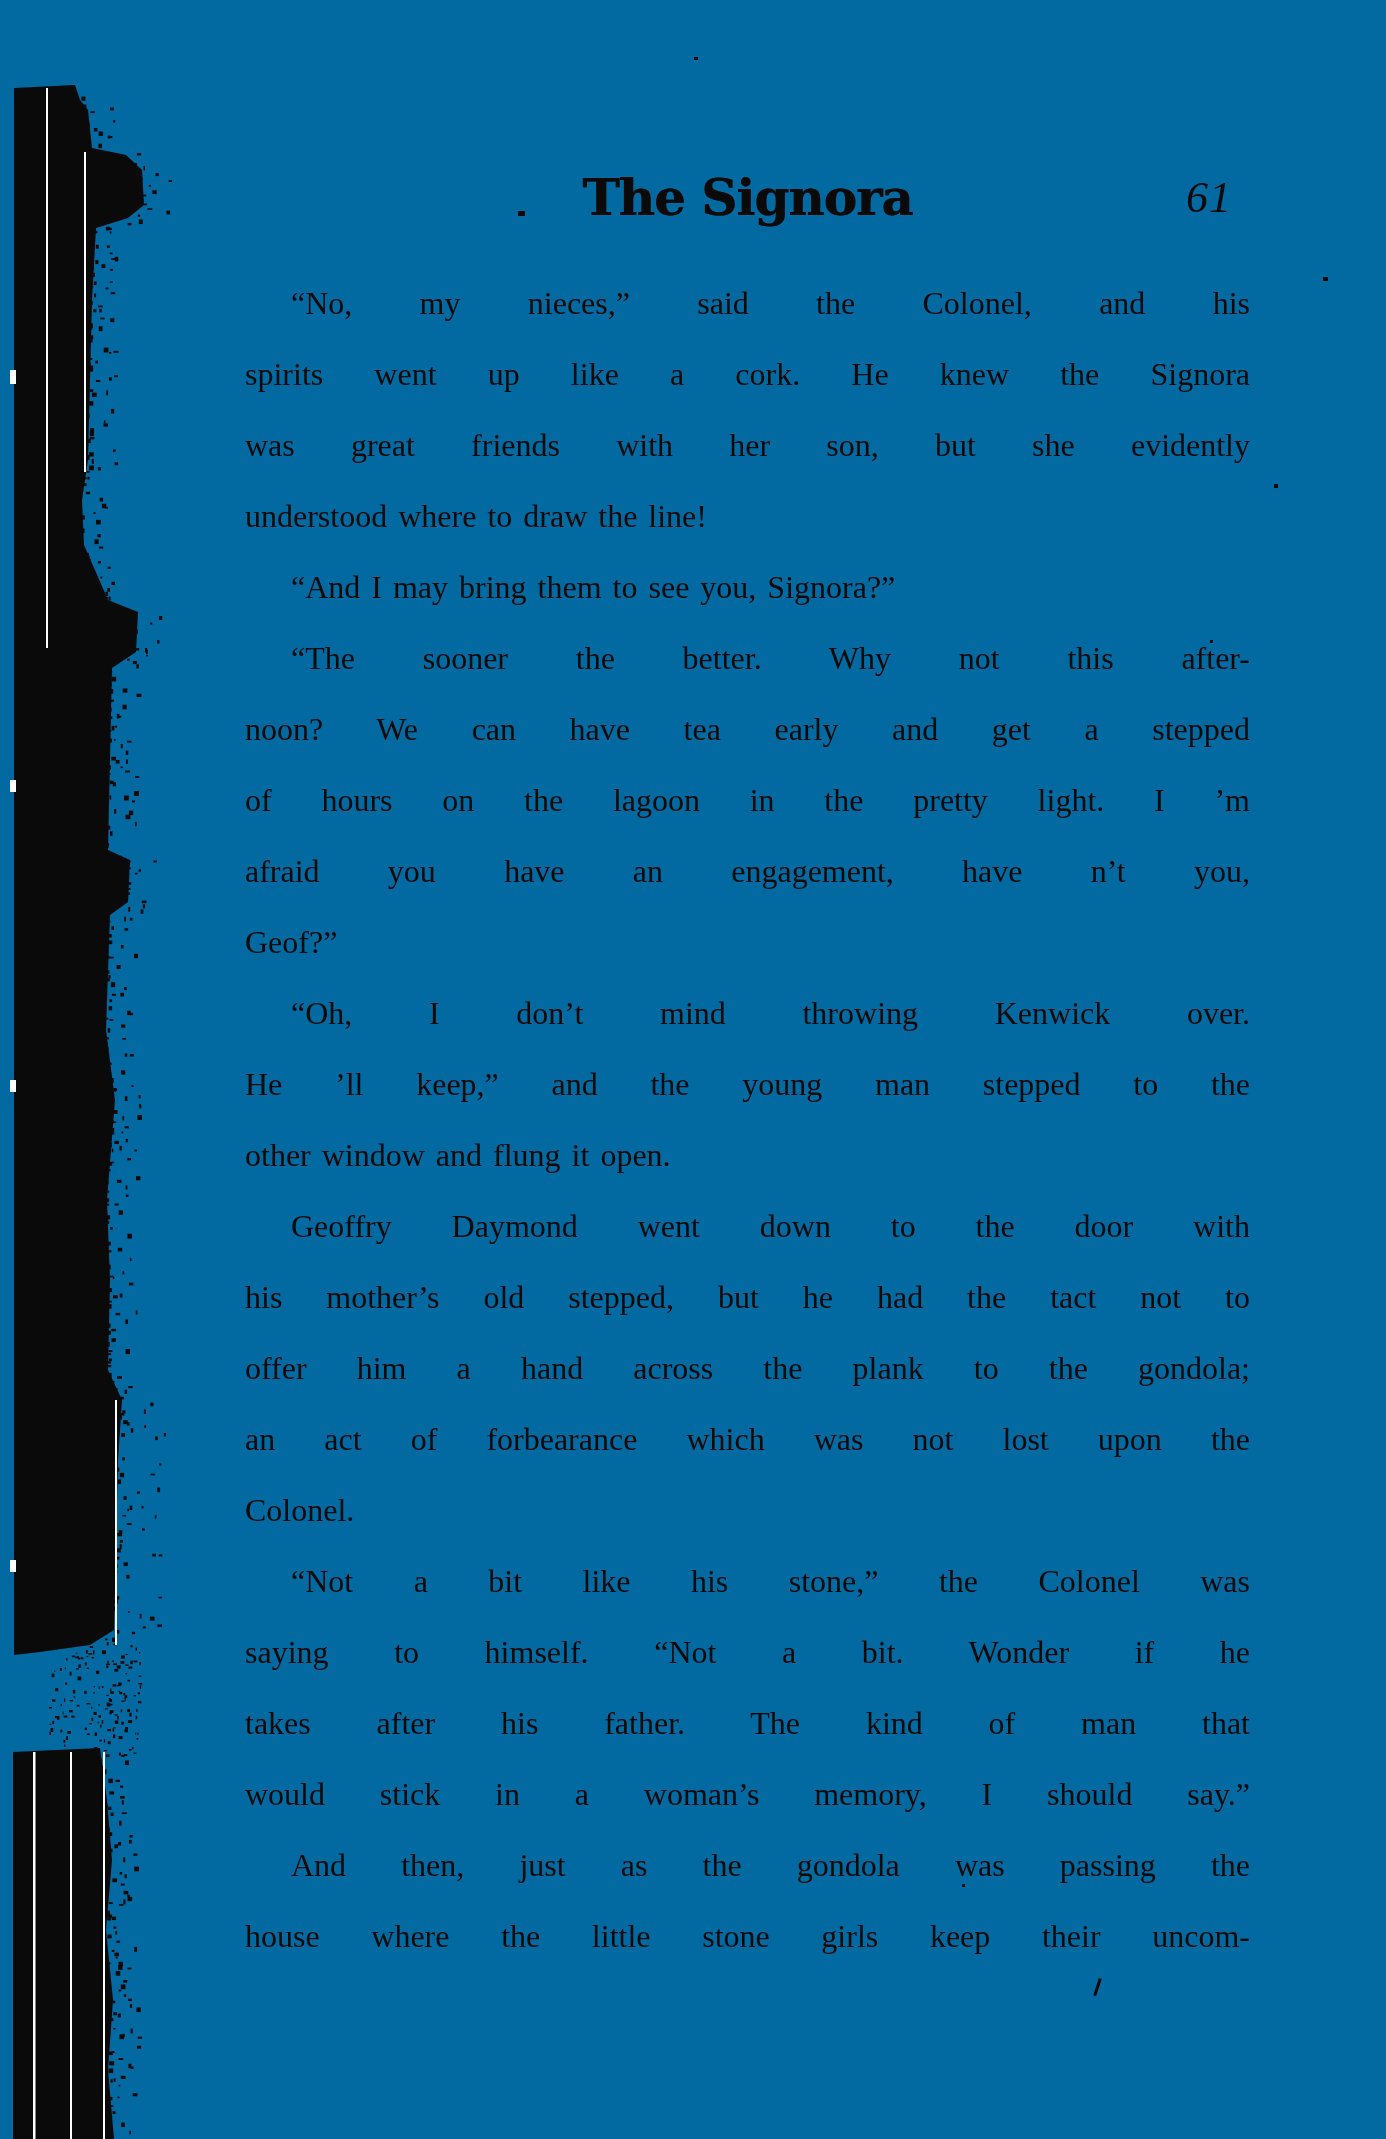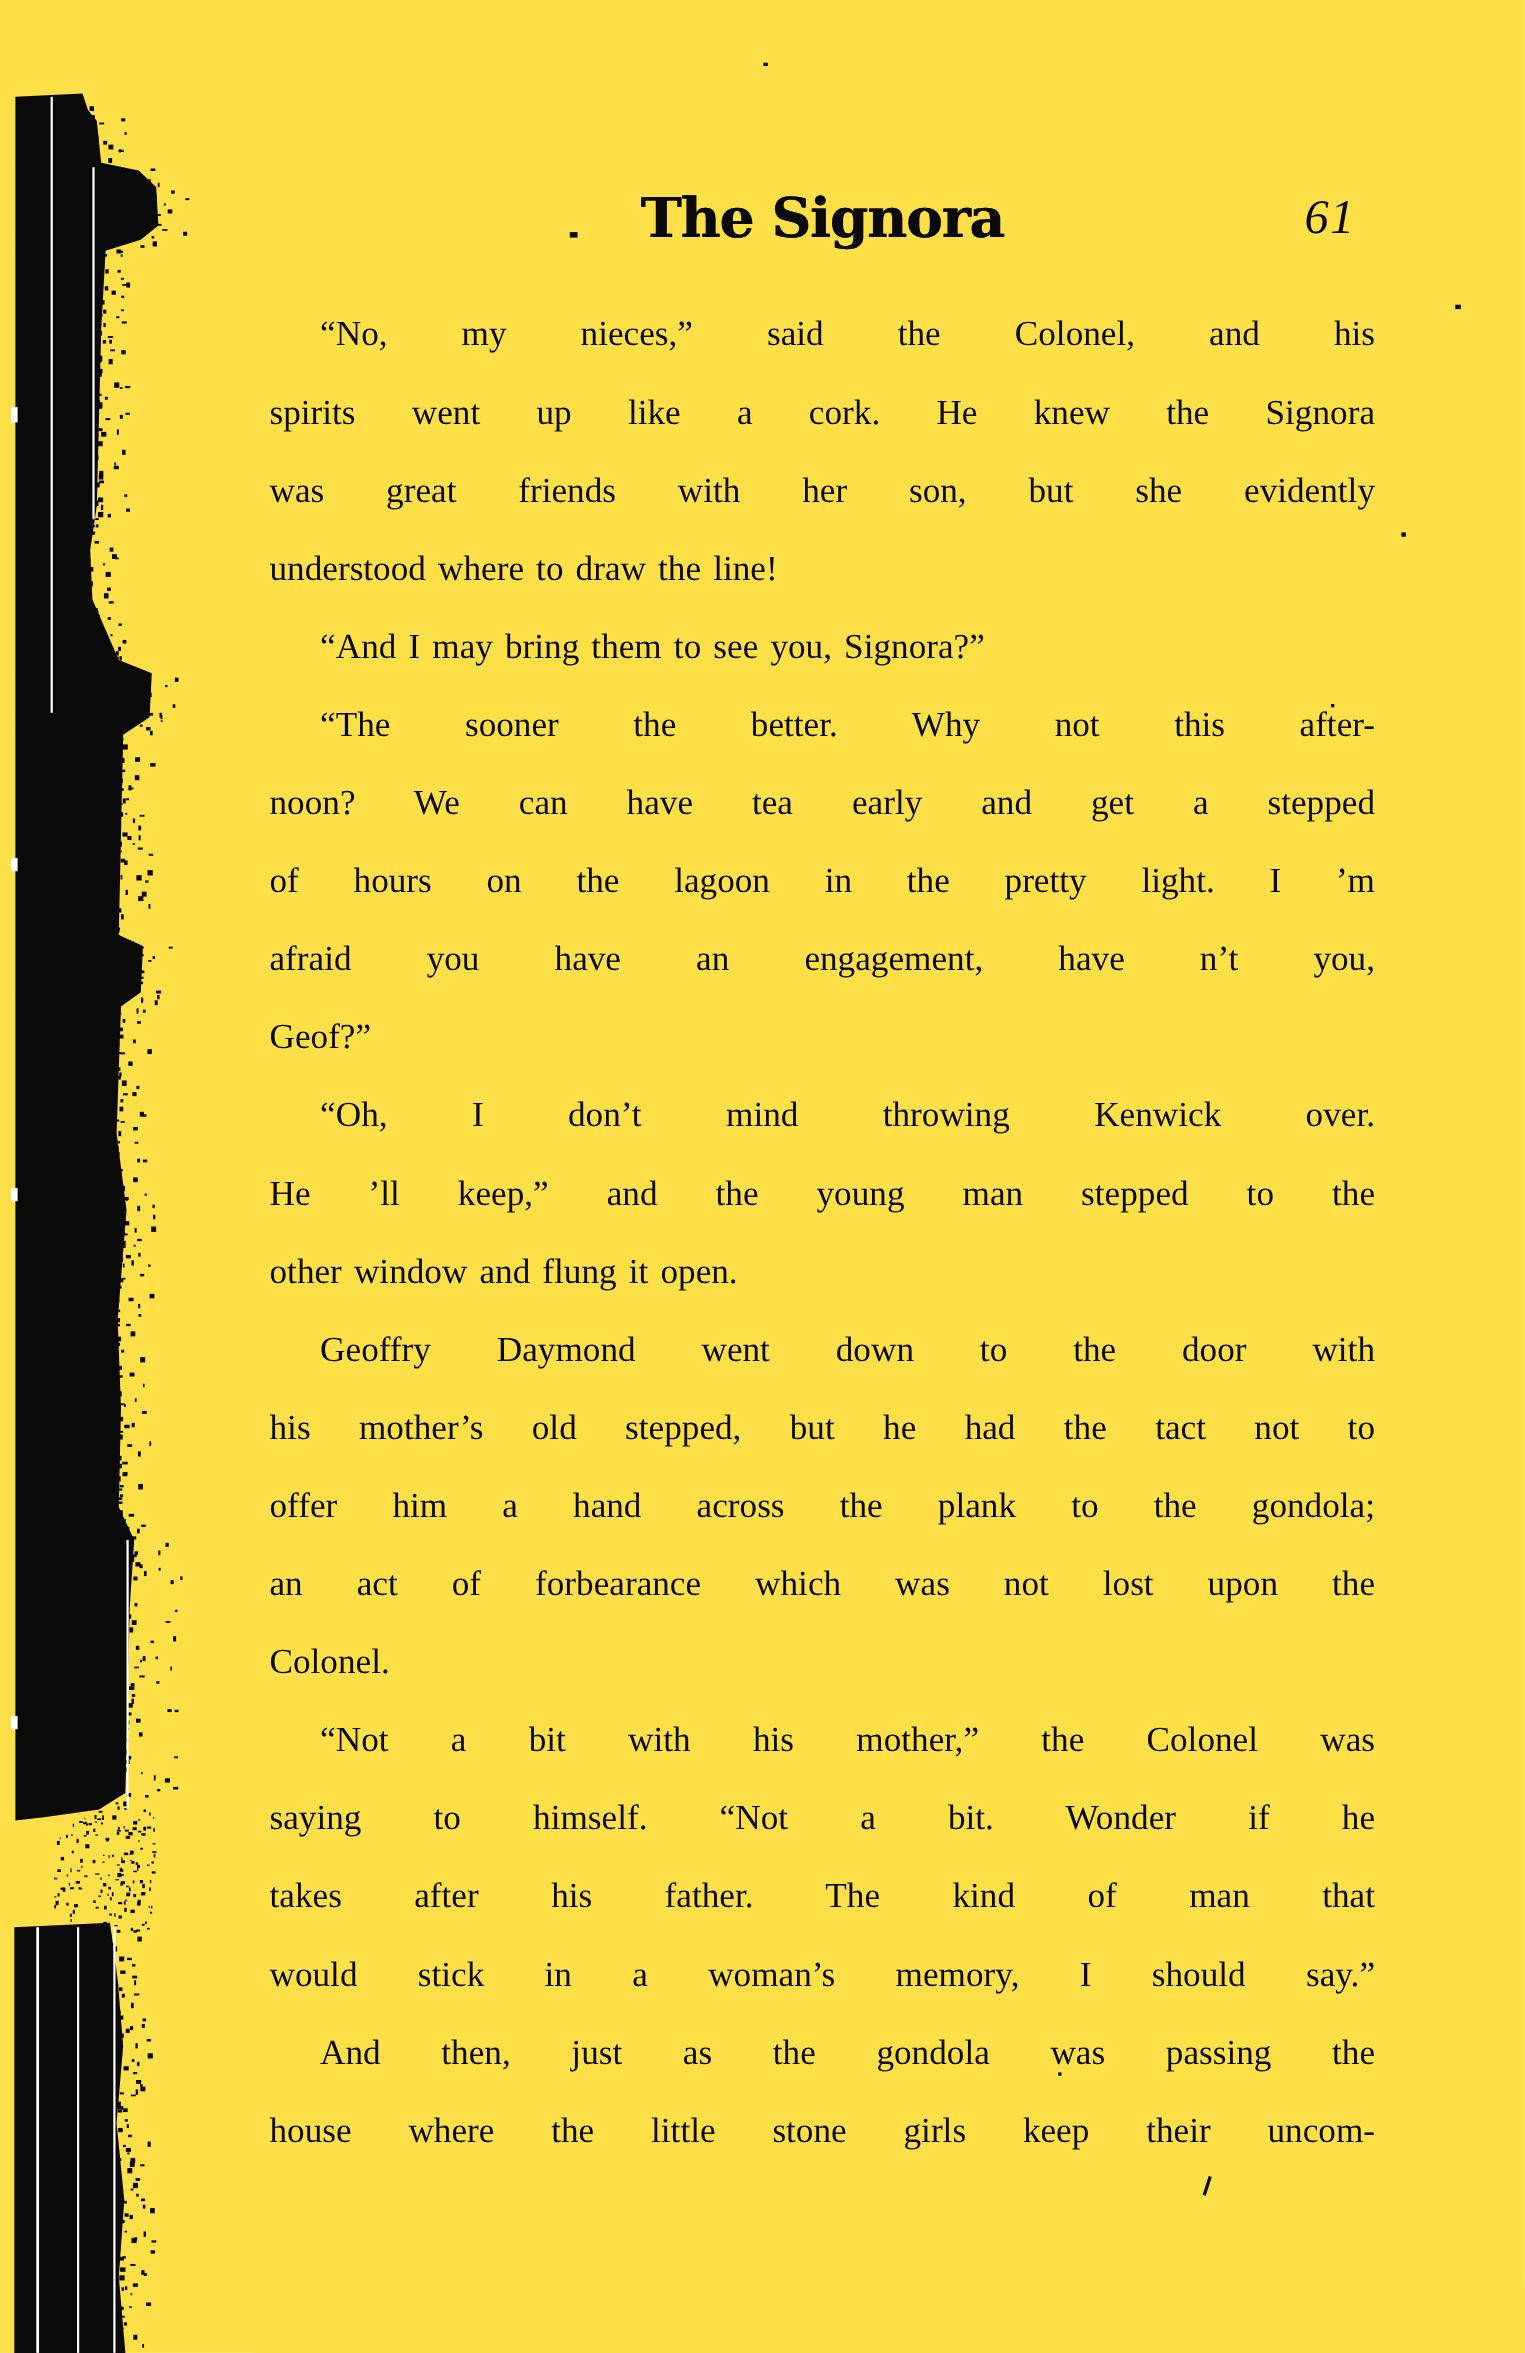--- a/index.html
+++ b/index.html
@@ -2,21 +2,21 @@
 <html><head>
 <meta charset="utf-8">
 <style>
   html,body{margin:0;padding:0;}
   body{
     width:1386px;height:2139px;position:relative;
     background:#ffffff;color:#0a0a0a;
     font-family:"Liberation Serif", serif;
     overflow:hidden;
   }
-  .page{position:absolute;inset:0;background:#fde047;overflow:hidden;}
+  .page{position:absolute;inset:0;background:#0369a1;overflow:hidden;}
   #scan-artifacts{position:absolute;left:0;top:0;pointer-events:none;}
   .content{position:absolute;left:245px;top:0;width:1005px;height:100%;}
   .header{position:absolute;top:168px;left:0;width:100%;text-align:center;}
   .header-title{
     font-family:"DejaVu Serif", serif;
     font-weight:bold;font-size:50px;letter-spacing:-1px;
     text-shadow:0.6px 0 0 #0a0a0a;
   }
   .pagenum{
     position:absolute;right:18px;top:4px;
@@ -713,21 +713,21 @@
         <div class="line j">afraid you have an engagement, have n’t you,</div>
         <div class="line">Geof?”</div>
         <div class="line indent j">“Oh, I don’t mind throwing Kenwick over.</div>
         <div class="line j">He ’ll keep,” and the young man stepped to the</div>
         <div class="line">other window and flung it open.</div>
         <div class="line indent j">Geoffry Daymond went down to the door with</div>
         <div class="line j">his mother’s old stepped, but he had the tact not to</div>
         <div class="line j">offer him a hand across the plank to the gondola;</div>
         <div class="line j">an act of forbearance which was not lost upon the</div>
         <div class="line">Colonel.</div>
-        <div class="line indent j">“Not a bit with his mother,” the Colonel was</div>
+        <div class="line indent j">“Not a bit like his stone,” the Colonel was</div>
         <div class="line j">saying to himself.  “Not a bit.  Wonder if he</div>
         <div class="line j">takes after his father.  The kind of man that</div>
         <div class="line j">would stick in a woman’s memory, I should say.”</div>
         <div class="line indent j">And then, just as the gondola was passing the</div>
         <div class="line j">house where the little stone girls keep their uncom-</div>
       </div>
   </div>
 </div>
 
 </body></html>

